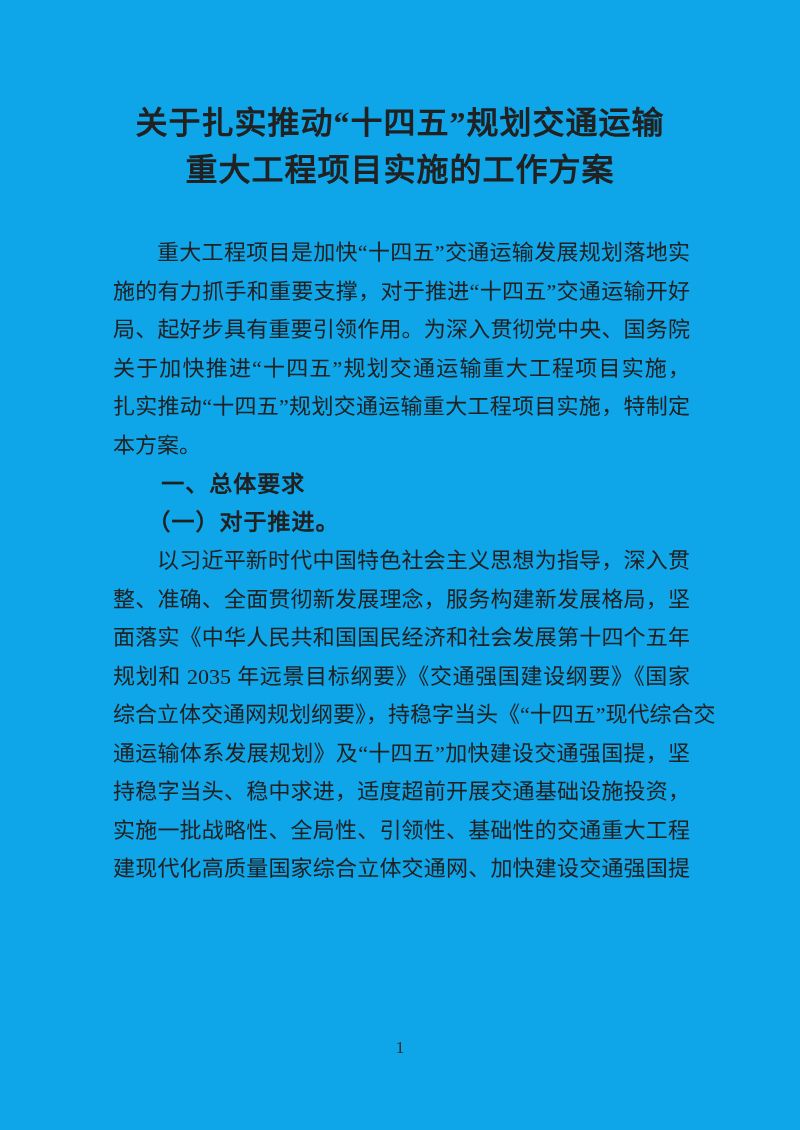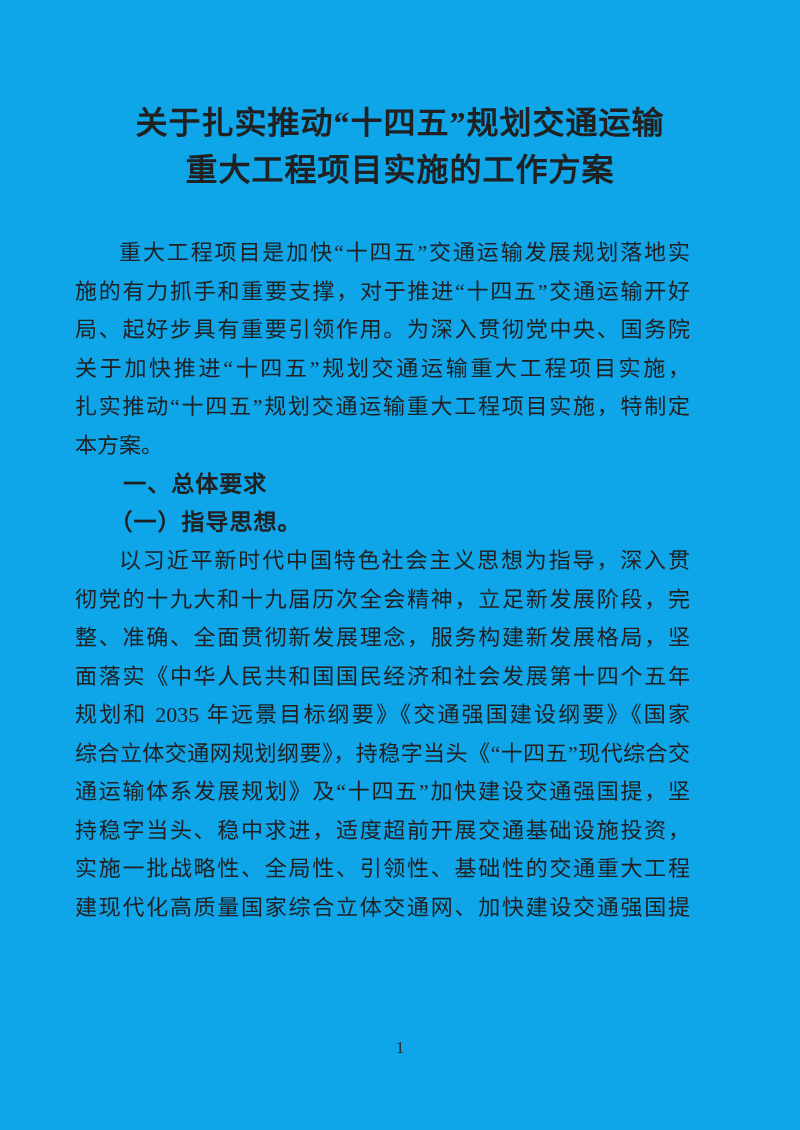--- a/index.html
+++ b/index.html
@@ -23,21 +23,21 @@
   .doc-title {
     margin: 0;
     padding-top: 100px;
     text-align: center;
     font-size: 32px;
     line-height: 47px;
     font-weight: bold;
     letter-spacing: 1px;
   }
   .doc-body {
-    margin: 40px 110px 0 75px;
+    margin: 40px 110px 0 113px;
     font-size: 22px;
     line-height: 38.5px;
   }
   .doc-line {
     white-space: nowrap;
     text-align: justify;
     text-align-last: justify;
     min-width: 0;
   }
   .para > .doc-line:first-child {
@@ -87,25 +87,24 @@
         <div class="doc-line">重大工程项目是加快“十四五”交通运输发展规划落地实</div>
         <div class="doc-line">施的有力抓手和重要支撑，对于推进“十四五”交通运输开好</div>
         <div class="doc-line">局、起好步具有重要引领作用。为深入贯彻党中央、国务院</div>
         <div class="doc-line">关于加快推进“十四五”规划交通运输重大工程项目实施，</div>
         <div class="doc-line">扎实推动“十四五”规划交通运输重大工程项目实施，特制定</div>
         <div class="doc-line">本方案。</div>
       </div>
 
     <div class="h-section">一、总体要求</div>
 
-    <div class="h-sub">（一）指导思想。</div>
+    <div class="h-sub">（一）对于推进。</div>
 
     <div class="para para-cont">
         <div class="doc-line">以习近平新时代中国特色社会主义思想为指导，深入贯</div>
-        <div class="doc-line">彻党的十九大和十九届历次全会精神，立足新发展阶段，完</div>
         <div class="doc-line">整、准确、全面贯彻新发展理念，服务构建新发展格局，坚</div>
         <div class="doc-line">面落实《中华人民共和国国民经济和社会发展第十四个五年</div>
         <div class="doc-line">规划和 2035 年远景目标纲要》《交通强国建设纲要》《国家</div>
         <div class="doc-line">综合立体交通网规划纲要》，持稳字当头《“十四五”现代综合交</div>
         <div class="doc-line">通运输体系发展规划》及“十四五”加快建设交通强国提，坚</div>
         <div class="doc-line">持稳字当头、稳中求进，适度超前开展交通基础设施投资，</div>
         <div class="doc-line">实施一批战略性、全局性、引领性、基础性的交通重大工程</div>
         <div class="doc-line">建现代化高质量国家综合立体交通网、加快建设交通强国提</div>
       </div>
   </div>

